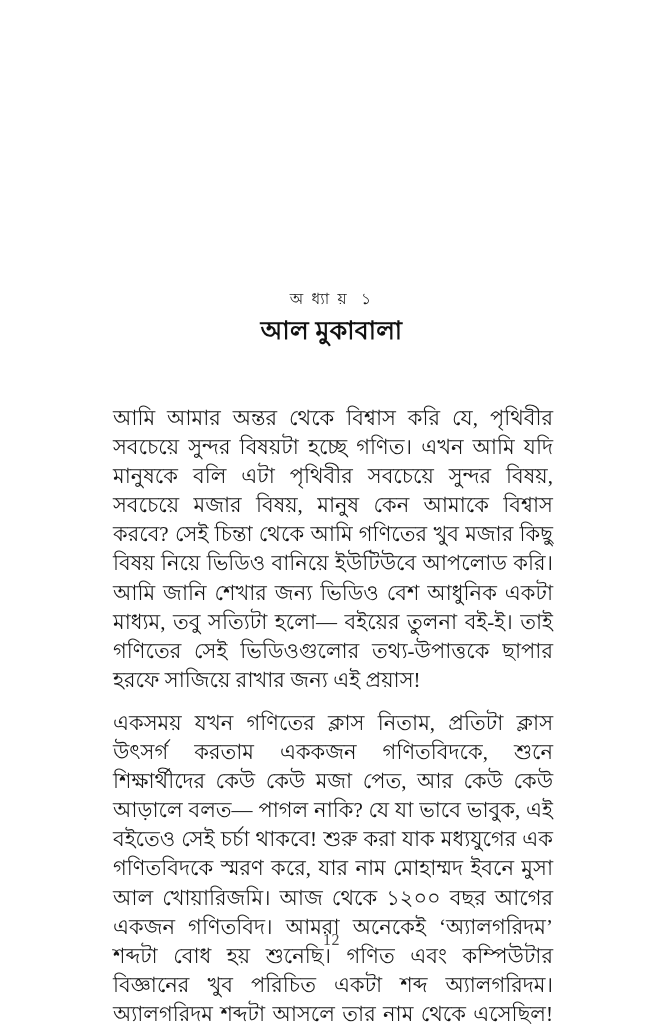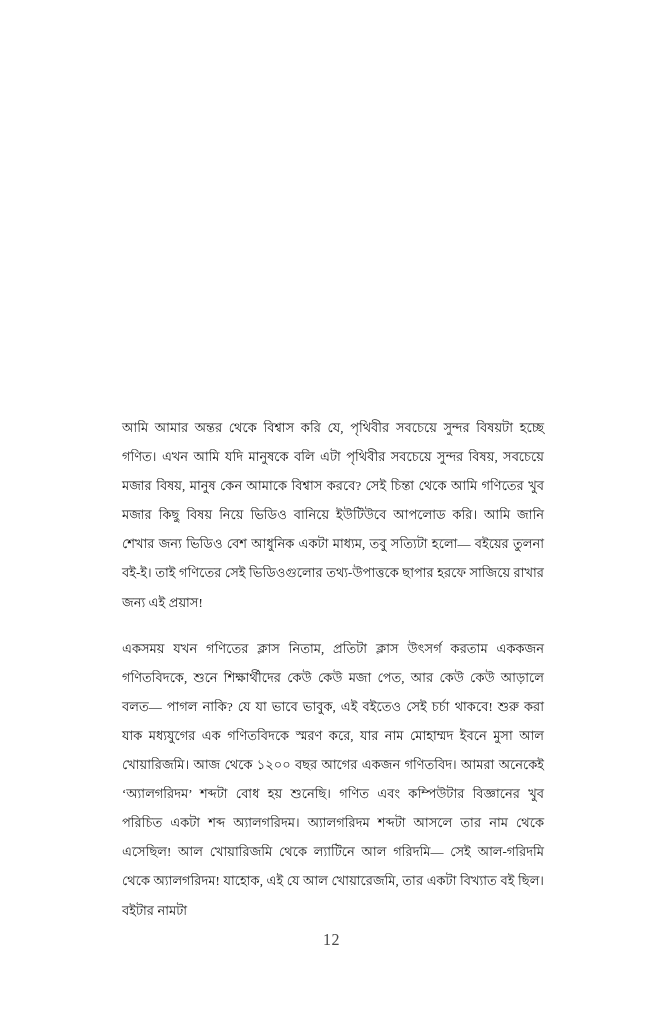--- a/index.html
+++ b/index.html
@@ -56,22 +56,22 @@
 
   
   .body-col {
     position: absolute;
     left: 105px;
     top: 396px;
     width: 456px;
   }
 
   .para {
-    margin: 17px;
-    font-size: 13px;
+    margin: 8px;
+    font-size: 21px;
     line-height: 29.1px;
     text-align: justify;
     text-justify: inter-word;
     color: #181818;
     word-spacing: 0.2px;
     hyphens: none;
   }
 
   .para + .para {
     margin-top: 14px;
@@ -90,20 +90,24 @@
     letter-spacing: 0.5px;
   }
 </style>
 </head>
 <body>
 
 <div class="page">
 
   <div class="page-head-space"></div>
 
+  <div class="chapter-head">
+    <div class="chapter-label">অ ধ্যা য়  ১</div>
+    <h1 class="chapter-title">আল মুকাবালা</h1>
+  </div>
 
   <div class="body-col">
     <p class="para">আমি আমার অন্তর থেকে বিশ্বাস করি যে, পৃথিবীর সবচেয়ে সুন্দর বিষয়টা হচ্ছে গণিত। এখন আমি যদি মানুষকে বলি এটা পৃথিবীর সবচেয়ে সুন্দর বিষয়, সবচেয়ে মজার বিষয়, মানুষ কেন আমাকে বিশ্বাস করবে? সেই চিন্তা থেকে আমি গণিতের খুব মজার কিছু বিষয় নিয়ে ভিডিও বানিয়ে ইউটিউবে আপলোড করি। আমি জানি শেখার জন্য ভিডিও বেশ আধুনিক একটা মাধ্যম, তবু সত্যিটা হলো— বইয়ের তুলনা বই-ই। তাই গণিতের সেই ভিডিওগুলোর তথ্য-উপাত্তকে ছাপার হরফে সাজিয়ে রাখার জন্য এই প্রয়াস!</p>
     <p class="para">একসময় যখন গণিতের ক্লাস নিতাম, প্রতিটা ক্লাস উৎসর্গ করতাম এককজন গণিতবিদকে, শুনে শিক্ষার্থীদের কেউ কেউ মজা পেত, আর কেউ কেউ আড়ালে বলত— পাগল নাকি? যে যা ভাবে ভাবুক, এই বইতেও সেই চর্চা থাকবে! শুরু করা যাক মধ্যযুগের এক গণিতবিদকে স্মরণ করে, যার নাম মোহাম্মদ ইবনে মুসা আল খোয়ারিজমি। আজ থেকে ১২০০ বছর আগের একজন গণিতবিদ। আমরা অনেকেই ‘অ্যালগরিদম’ শব্দটা বোধ হয় শুনেছি। গণিত এবং কম্পিউটার বিজ্ঞানের খুব পরিচিত একটা শব্দ অ্যালগরিদম। অ্যালগরিদম শব্দটা আসলে তার নাম থেকে এসেছিল! আল খোয়ারিজমি থেকে ল্যাটিনে আল গরিদমি— সেই আল-গরিদমি থেকে অ্যালগরিদম! যাহোক, এই যে আল খোয়ারেজমি, তার একটা বিখ্যাত বই ছিল। বইটার নামটা</p>
   </div>
 
   <div class="folio">12</div>
 
 </div>
 

